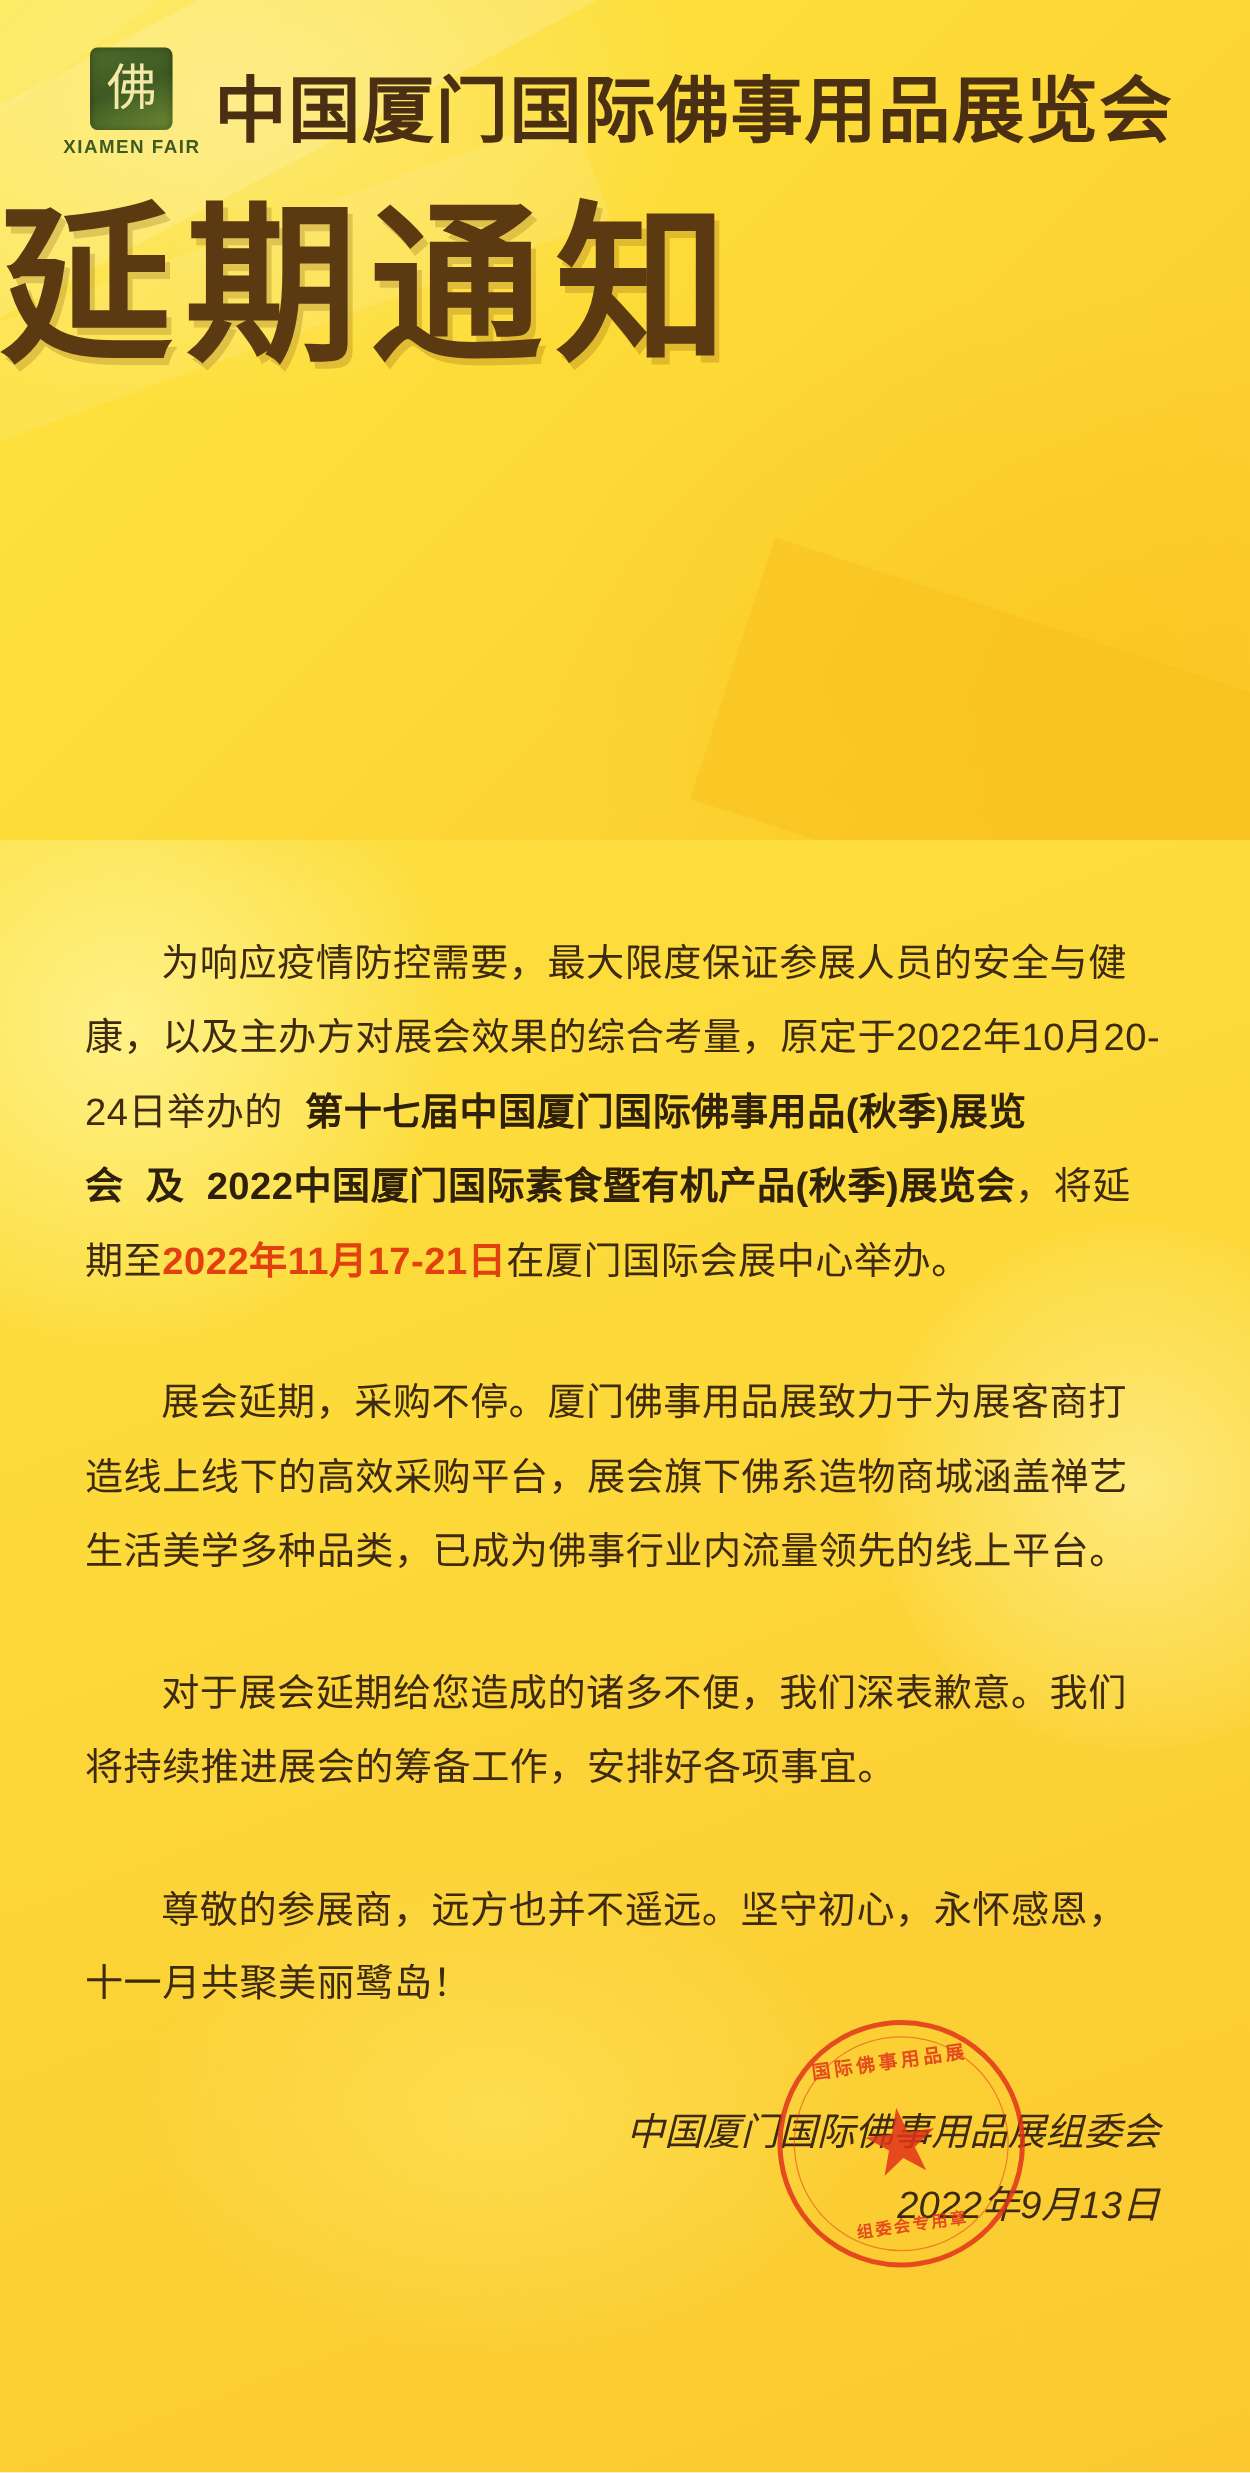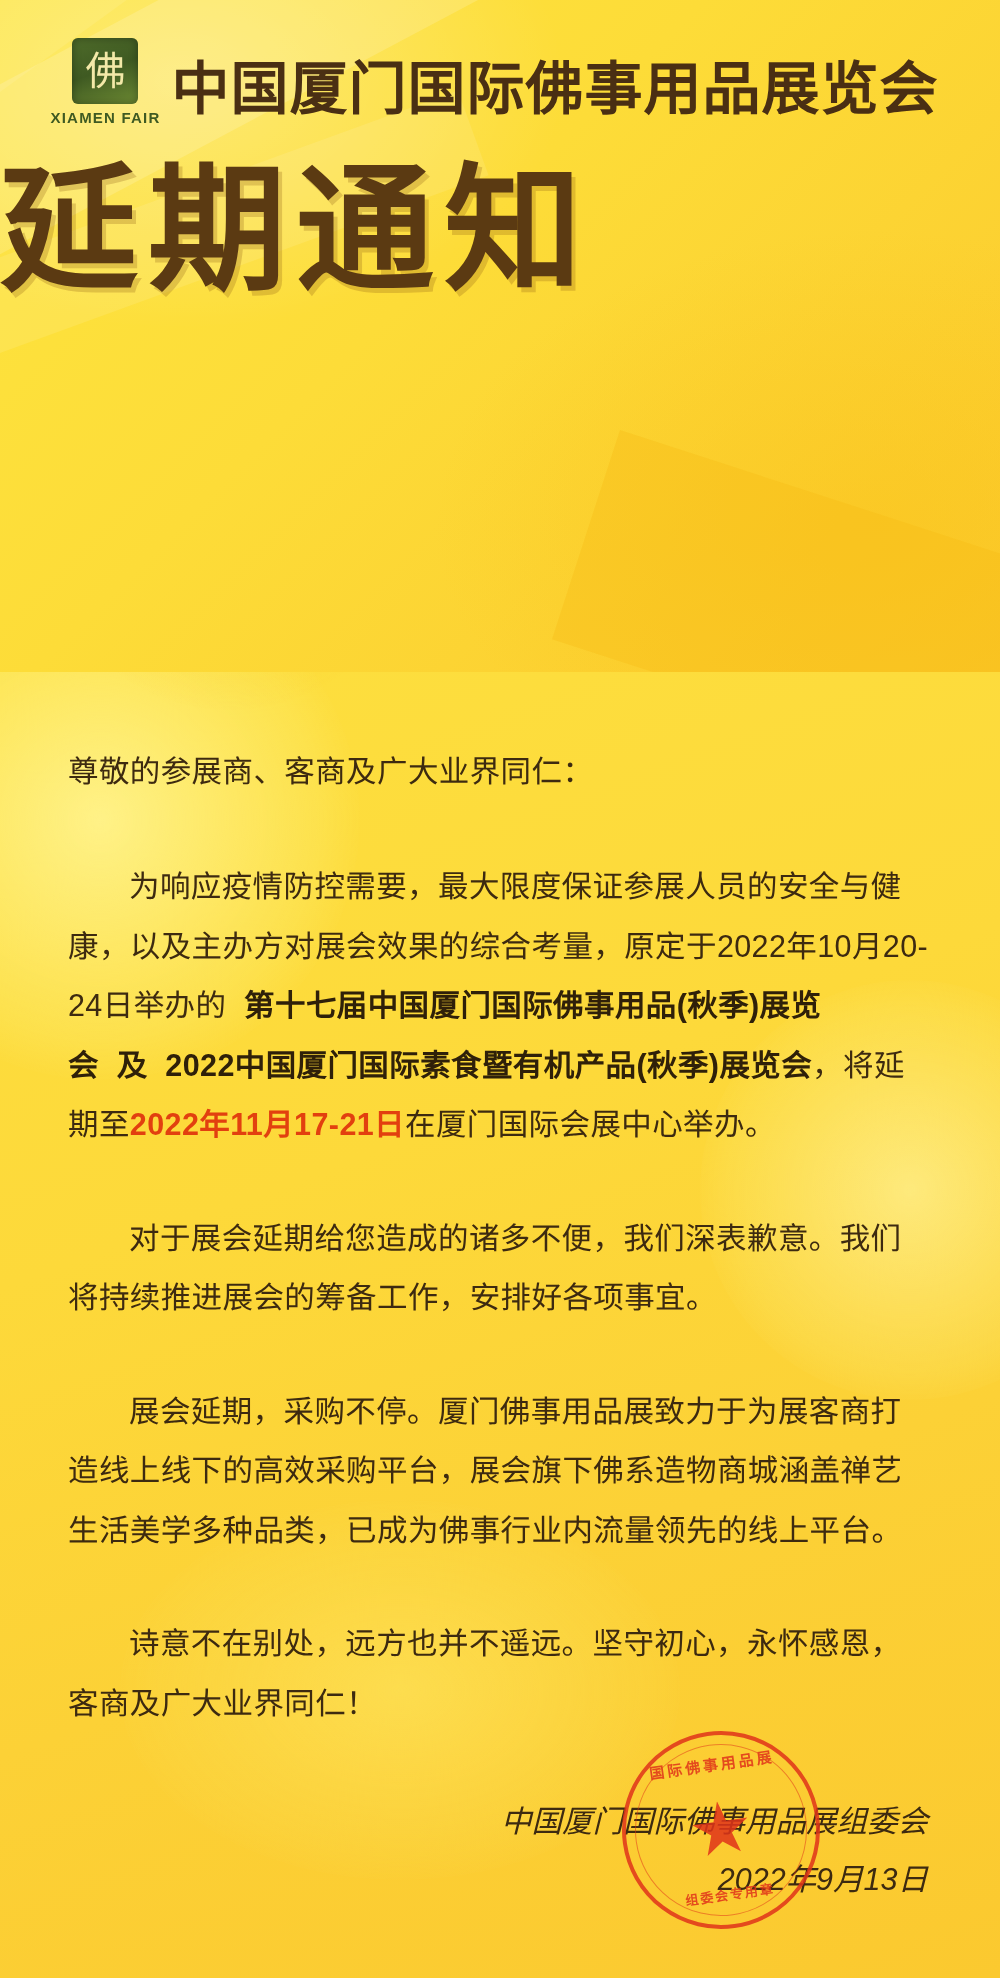--- a/index.html
+++ b/index.html
@@ -235,29 +235,28 @@
         <div class="logo-mark">佛</div>
         <div class="logo-sub">XIAMEN FAIR</div>
       </div>
       <div class="brand-title">中国厦门国际佛事用品展览会</div>
     </div>
 
     <div class="headline">延期通知</div>
   </div>
 
   <div class="body-area">
-    <p class="salutation">尊敬的参展商、客商及广大业界同仁：</p>
 
     <p class="para"><span>为响应疫情防控需要，最大限度保证参展人员的安全与健康，以及主办方对展会效果的综合考量，原定于2022年10月20-24日举办的</span>&nbsp;&nbsp;<span class="strong-name">第十七届中国厦门国际佛事用品(秋季)展览会</span>&nbsp;&nbsp;<span class="strong-name">及</span>&nbsp;&nbsp;<span class="strong-name">2022中国厦门国际素食暨有机产品(秋季)展览会</span><span>，将延期至</span><span class="date-red">2022年11月17-21日</span><span>在厦门国际会展中心举办。</span></p>
 
+    <p class="para">展会延期，采购不停。厦门佛事用品展致力于为展客商打造线上线下的高效采购平台，展会旗下佛系造物商城涵盖禅艺生活美学多种品类，已成为佛事行业内流量领先的线上平台。</p>
+
     <p class="para">对于展会延期给您造成的诸多不便，我们深表歉意。我们将持续推进展会的筹备工作，安排好各项事宜。</p>
 
-    <p class="para">展会延期，采购不停。厦门佛事用品展致力于为展客商打造线上线下的高效采购平台，展会旗下佛系造物商城涵盖禅艺生活美学多种品类，已成为佛事行业内流量领先的线上平台。</p>
-
-    <p class="para">诗意不在别处，远方也并不遥远。坚守初心，永怀感恩，客商及广大业界同仁！</p>
+    <p class="para">尊敬的参展商，远方也并不遥远。坚守初心，永怀感恩，十一月共聚美丽鹭岛！</p>
   </div>
 
   <div class="sign-area">
     <div class="stamp">
       <div class="stamp-inner"></div>
       <div class="stamp-text-top">国际佛事用品展</div>
       <div class="stamp-star"></div>
       <div class="stamp-text-bottom">组委会专用章</div>
     </div>
     <span class="sign-line">中国厦门国际佛事用品展组委会</span>

